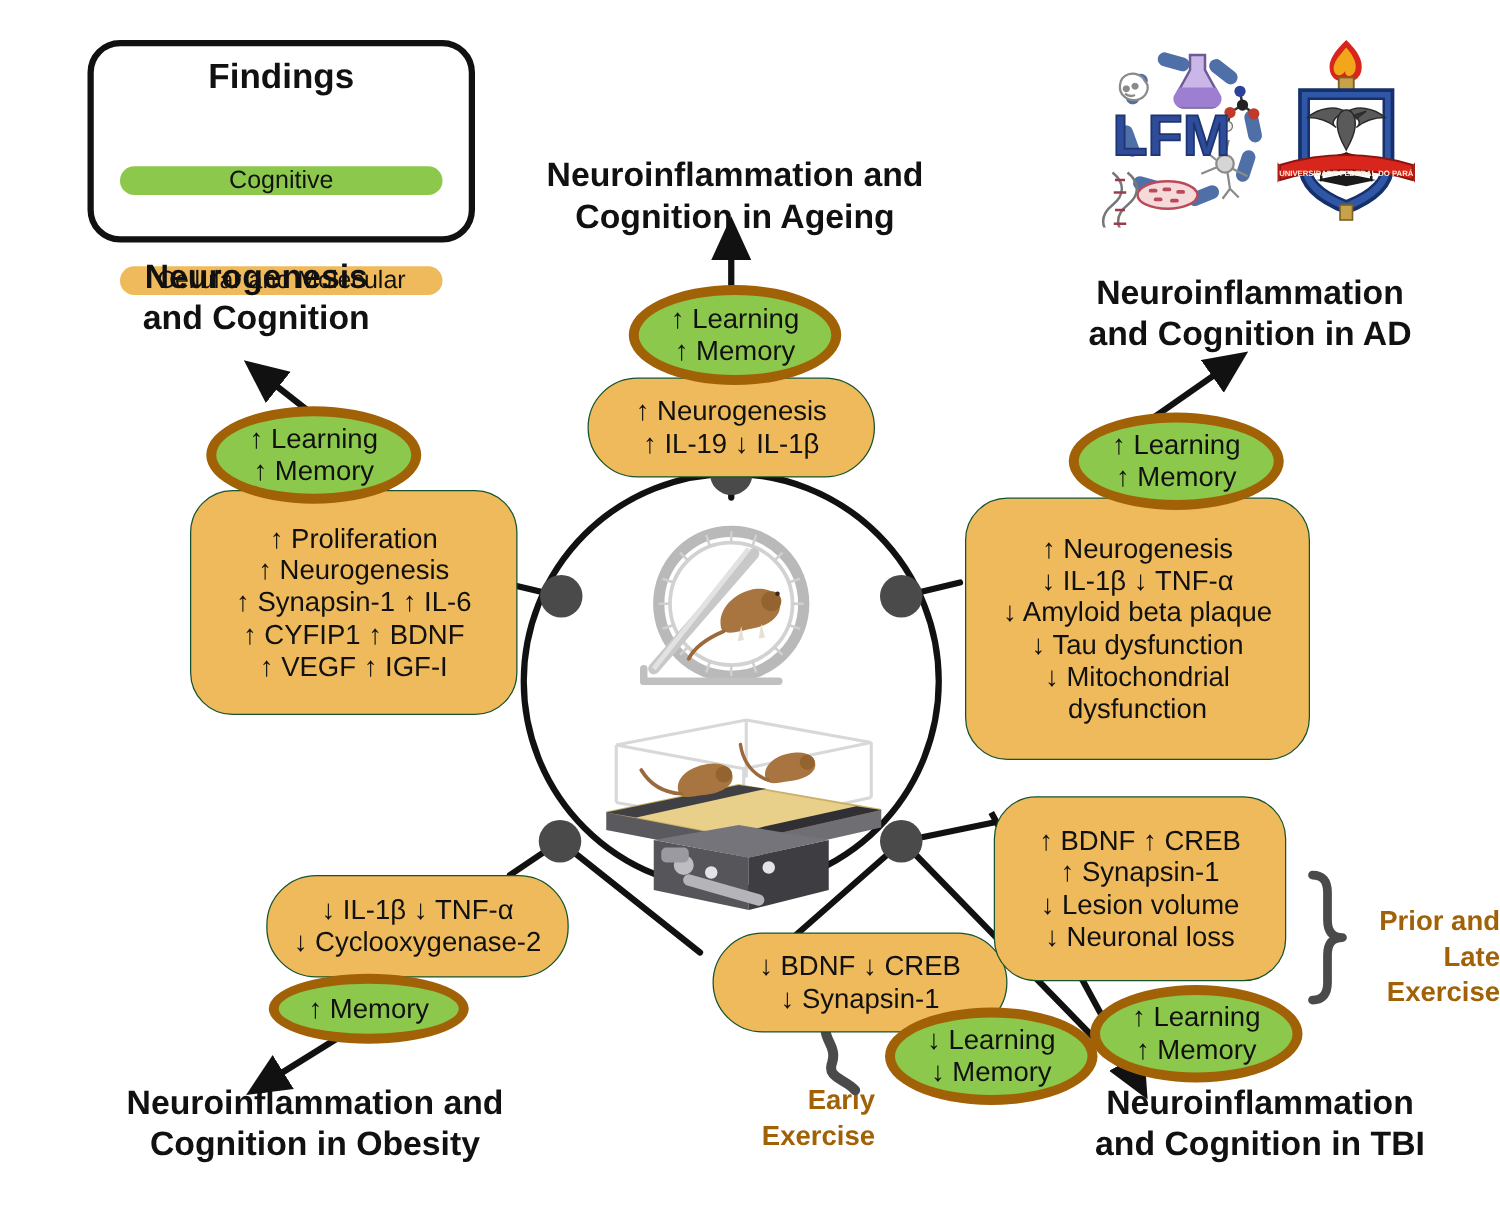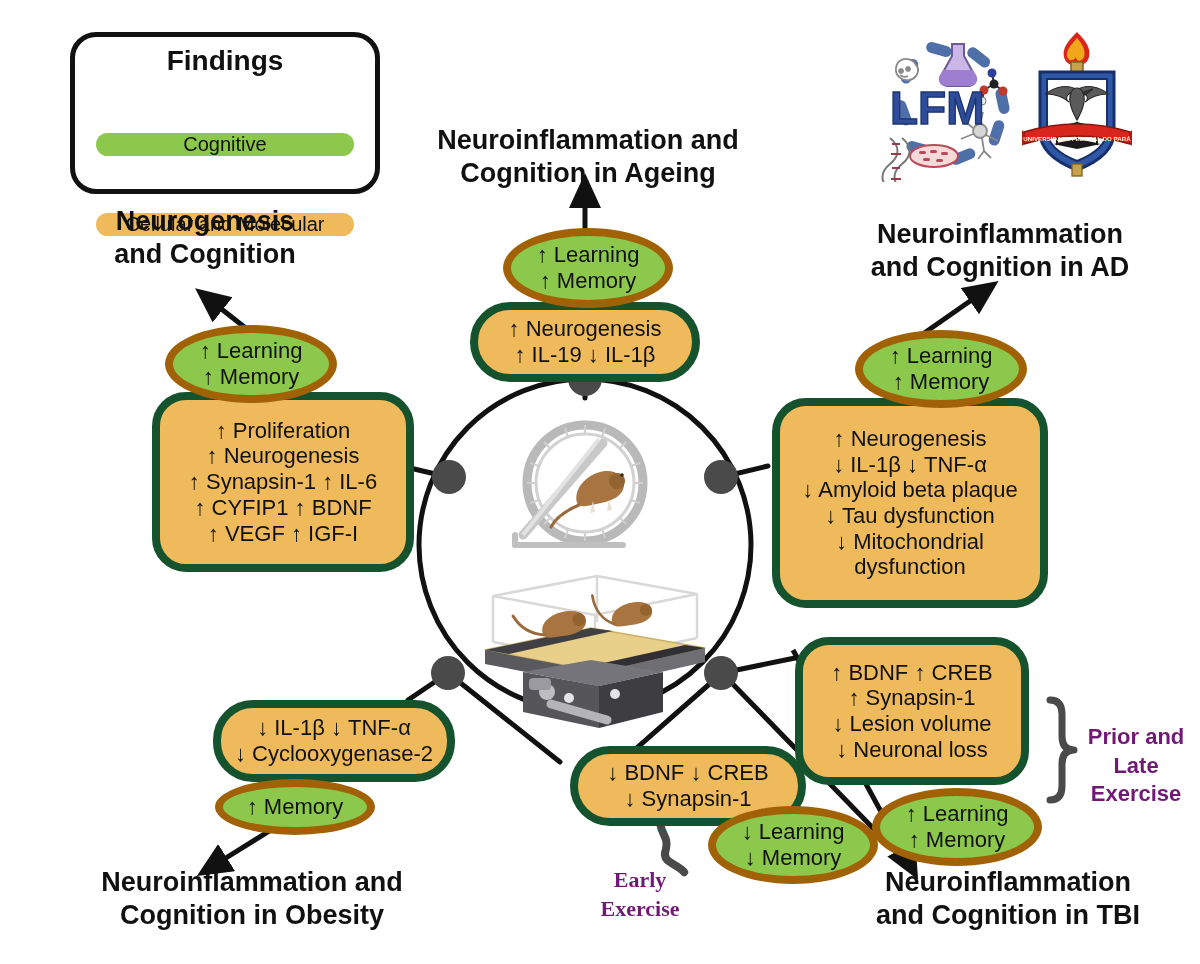--- a/index.html
+++ b/index.html
@@ -7,37 +7,37 @@
        font-family:"Liberation Sans","DejaVu Sans",sans-serif;}
   #stage{position:absolute;left:0;top:0;width:1200px;height:888px;}
 
   svg.layer{position:absolute;left:0;top:0;width:1200px;height:964px;overflow:visible;}
   #edges{z-index:1;}
   #art{z-index:2;}
   #boxes{z-index:3;position:absolute;left:0;top:0;width:1200px;height:964px;}
 
   .node{position:absolute;box-sizing:border-box;display:flex;flex-direction:column;
         align-items:center;justify-content:center;text-align:center;color:#111;}
-  .mol{background:#efba5b;border:8px solid #14532d;border-radius:34px;}
+  .mol{background:#efba5b;border:1px solid #14532d;border-radius:34px;}
   .cog{background:#8cc84b;border:8px solid #a16207;border-radius:50%/50%;}
   .cog.pill{border-radius:50%;}
   .line{white-space:nowrap;line-height:1.17;}
 
   .legend{position:absolute;left:70px;top:32px;width:310px;height:162px;
      background:#fff;border:5px solid #111;border-radius:26px;
      display:flex;flex-direction:column;align-items:center;box-sizing:border-box;padding-top:6px;}
   .legend .ltitle{font-weight:bold;font-size:28px;color:#111;margin:2px 0 8px;}
   .legend .chip{width:258px;height:36px;border-radius:18px;display:flex;align-items:center;
      justify-content:center;font-size:20px;color:#111;margin-bottom:9px;margin-top:48px;}
   .chip.green{background:#8cc84b;}
   .chip.orange{background:#efba5b;}
 
   .heading{position:absolute;font-weight:bold;color:#111;text-align:center;line-height:1.22;}
 
-  .sidelabel{position:absolute;font-weight:bold;color:#701a75;text-align:center;line-height:1.3;}
+  .sidelabel{position:absolute;font-weight:bold;color:#a16207;text-align:right;line-height:1.3;}
 
   .logo{position:absolute;}
 </style>
 </head>
 <body>
 
 <div id="stage">
 
   <svg class="layer" id="edges" viewBox="0 0 1200 964">
 
@@ -273,21 +273,21 @@
 
   <div class="heading" style="left:830px;top:218px;width:340px;font-size:27px;white-space:pre-line;">Neuroinflammation
 and Cognition in AD</div>
 
   <div class="heading" style="left:62px;top:866px;width:380px;font-size:27px;white-space:pre-line;">Neuroinflammation and
 Cognition in Obesity</div>
 
   <div class="heading" style="left:838px;top:866px;width:340px;font-size:27px;white-space:pre-line;">Neuroinflammation
 and Cognition in TBI</div>
 
-  <div class="sidelabel" style="left:580px;top:866px;width:120px;font-size:22px;white-space:pre-line;font-family:Liberation Serif, serif;">Early
+  <div class="sidelabel" style="left:580px;top:866px;width:120px;font-size:22px;white-space:pre-line;">Early
 Exercise</div>
 
   <div class="sidelabel" style="left:1072px;top:723px;width:128px;font-size:22px;white-space:pre-line;">Prior and
 Late
 Exercise</div>
 
   <div id="boxes">
 
     <div class="node mol" style="left:152px;top:392px;width:262px;height:180px;font-size:22px;">
       <div class="line">↑  Proliferation</div>

